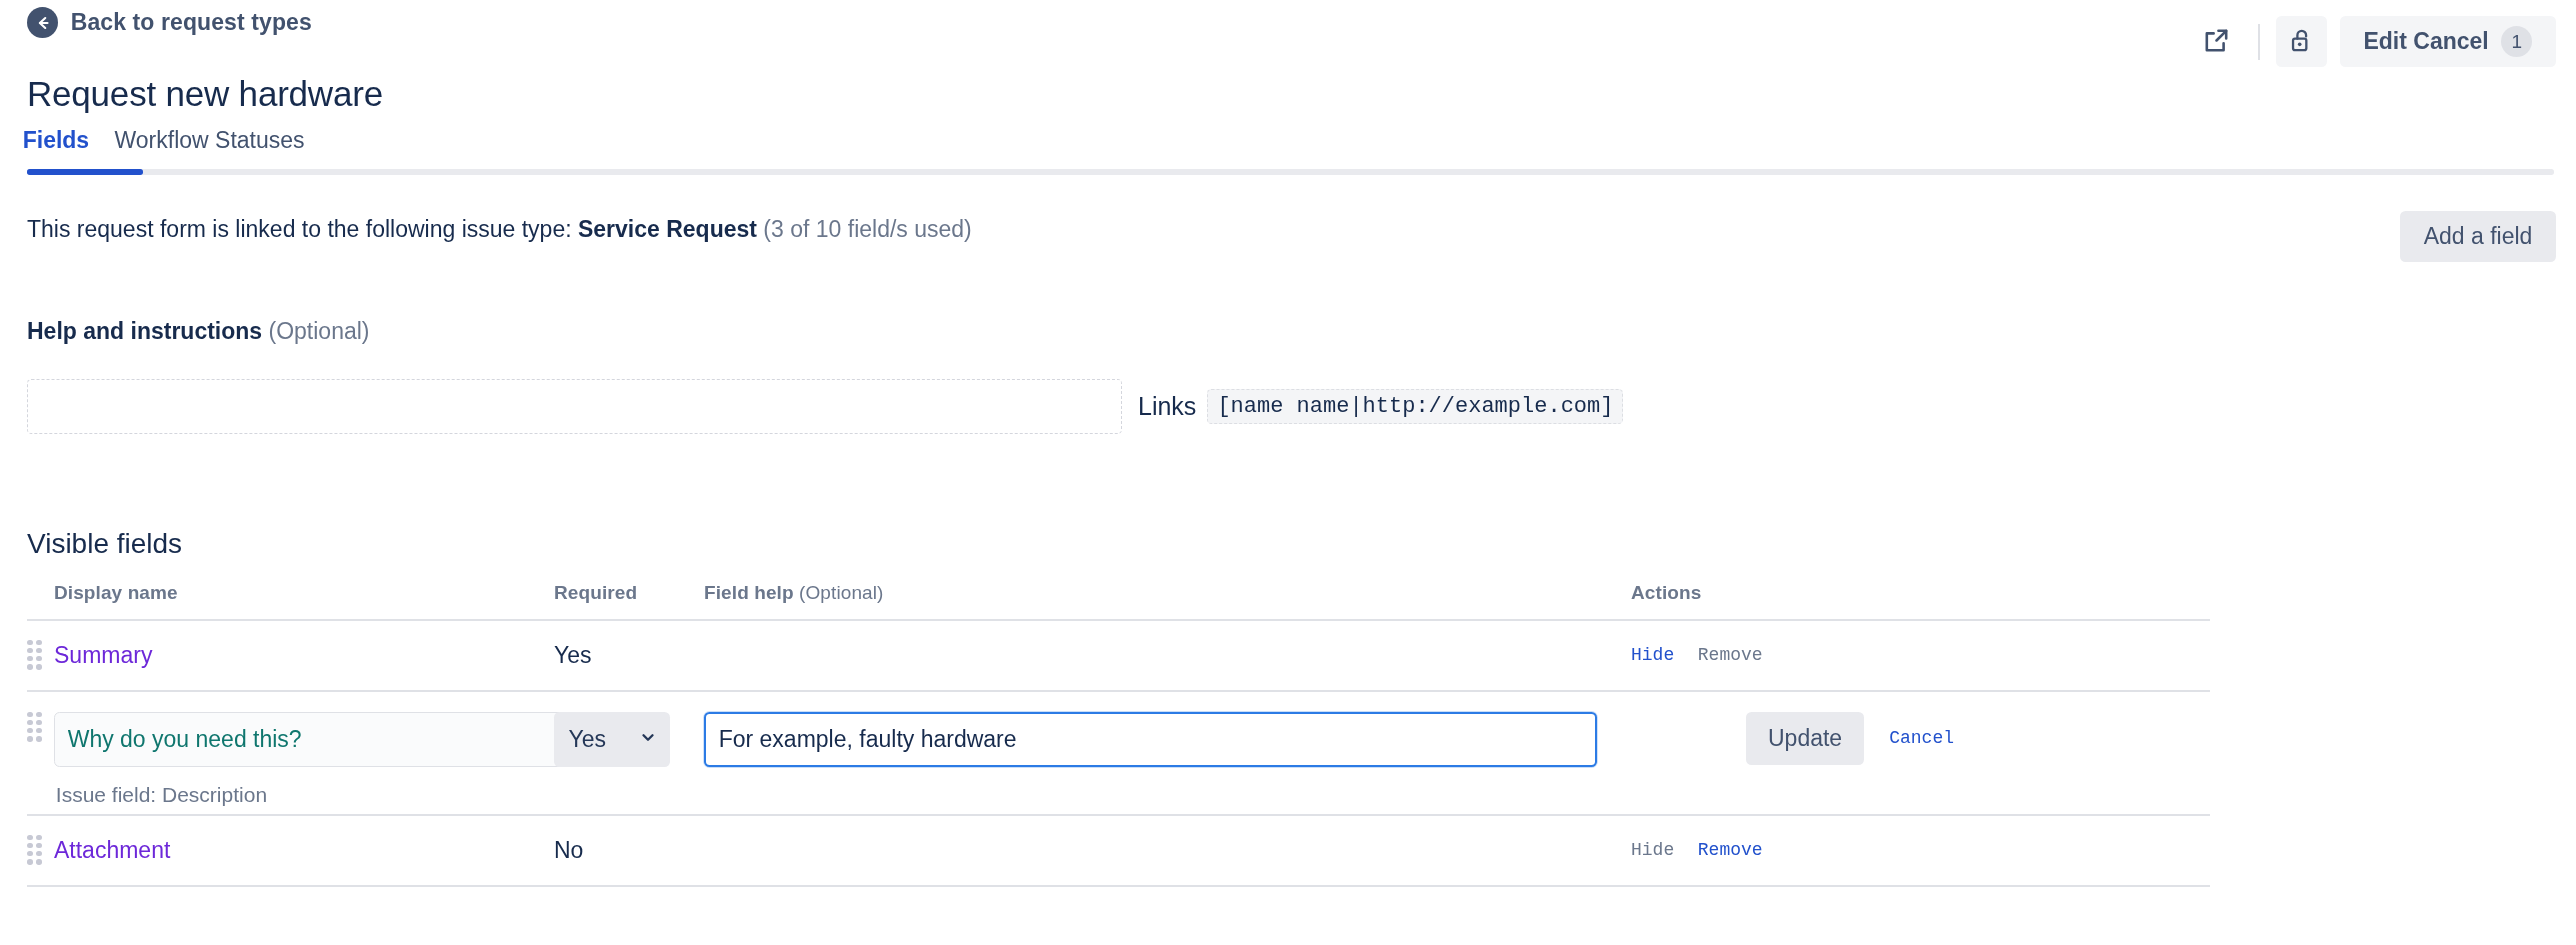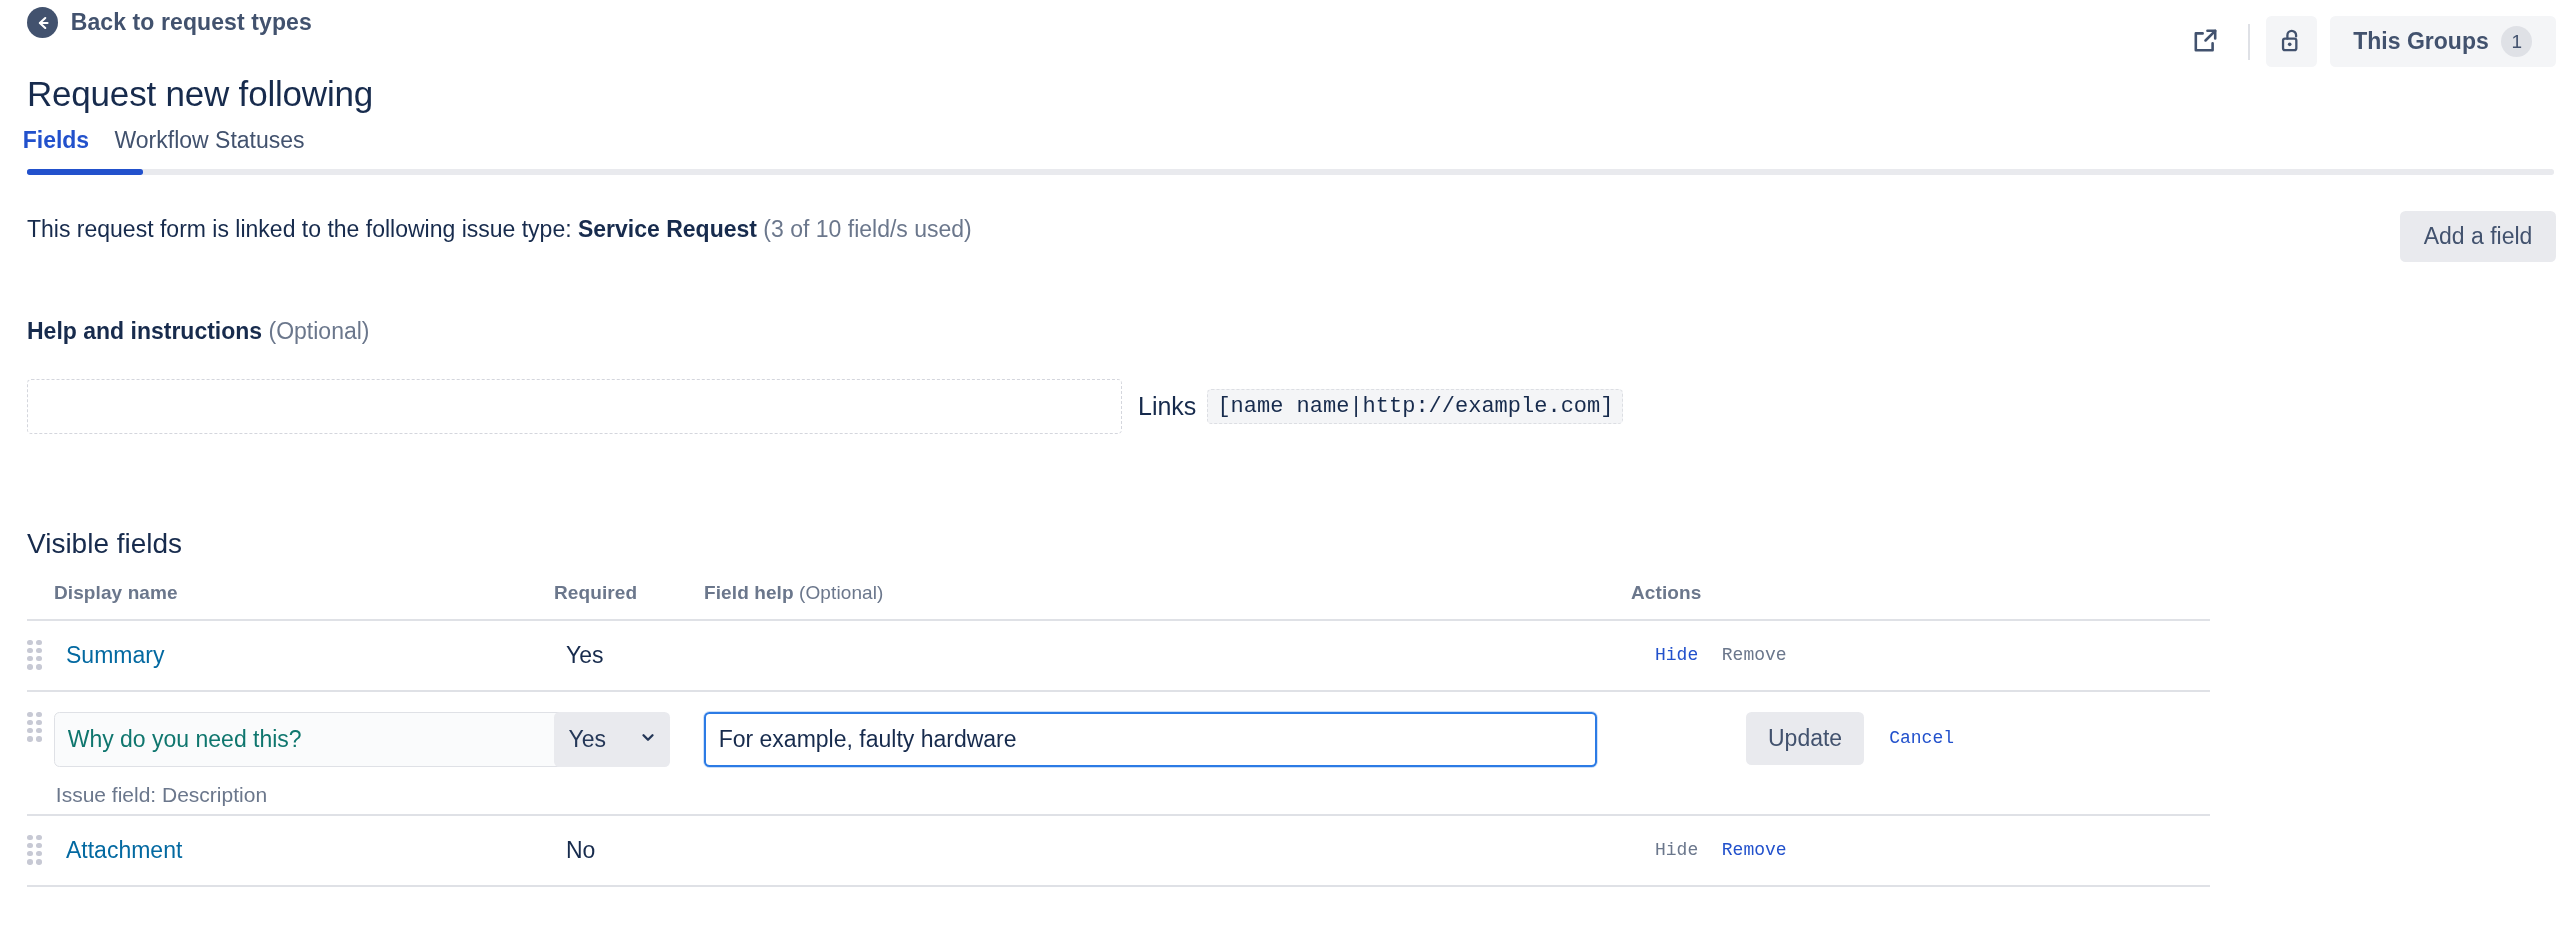--- a/index.html
+++ b/index.html
@@ -155,21 +155,21 @@
   .drag-handle {
     width: 14.5px; height: 31px; display: grid;
     grid-template-columns: 5.5px 5.5px; grid-template-rows: repeat(4, 5.5px);
     gap: 2.7px 3.6px; cursor: grab;
   }
   .drag-handle i {
     display: block; width: 5.5px; height: 5.5px; border-radius: 50%;
     background: #c7c9d4;
   }
 
-  .cell-text { font-size: 23px; color: #0369a1; margin-left: 12px; }
+  .cell-text { font-size: 23px; color: #6d28d9; }
   .cell-req  { font-size: 23px; color: #172b4d; }
 
   .actions { display: flex; align-items: center; gap: 23.6px; }
   .link-action {
     font-size: 18px; cursor: pointer; background: none; border: none;
     font-family: Liberation Mono, monospace; padding: 0;
   }
   .link-action.active { color: #2251cc; }
   .link-action.muted  { color: #6b778c; }
 
@@ -217,21 +217,21 @@
   <a class="back-link">
     <span class="back-circle">
       <svg width="18" height="18" viewBox="0 0 20 20" aria-hidden="true">
         <path d="M12.5 4.5 L6.5 10 L12.5 15.5" fill="none" stroke="#ffffff" stroke-width="2.4" stroke-linecap="round" stroke-linejoin="round"></path>
         <path d="M6.8 10 H15" fill="none" stroke="#ffffff" stroke-width="2.4" stroke-linecap="round"></path>
       </svg>
     </span>
     <span class="back-label">Back to request types</span>
   </a>
 
-  <h1 class="page-title">Request new following</h1>
+  <h1 class="page-title">Request new hardware</h1>
 
   <div class="header-actions">
     <button class="icon-btn">
       <span>
         <svg width="31" height="31" viewBox="0 0 24 24" aria-hidden="true">
           <path d="M13.5 4.5 H19.5 V10.5" fill="none" stroke="#42526e" stroke-width="2" stroke-linecap="round" stroke-linejoin="round"></path>
           <path d="M19.5 4.5 L12 12" fill="none" stroke="#42526e" stroke-width="2" stroke-linecap="round"></path>
           <path d="M17.5 14.2 V19.5 H4.5 V6.5 H9.8" fill="none" stroke="#42526e" stroke-width="2" stroke-linecap="round" stroke-linejoin="round"></path>
         </svg>
       </span>
@@ -240,21 +240,21 @@
     <button class="icon-btn filled">
       <span>
         <svg width="29" height="29" viewBox="0 0 24 24" aria-hidden="true">
           <rect x="5" y="10.5" width="11" height="9.5" rx="1.6" fill="none" stroke="#42526e" stroke-width="1.9"></rect>
           <path d="M8.6 10.5 V7.6 a3.6 3.6 0 0 1 7.2 0 V8.6" fill="none" stroke="#42526e" stroke-width="1.9" stroke-linecap="round"></path>
           <circle cx="10.5" cy="15.2" r="1.5" fill="#42526e"></circle>
         </svg>
       </span>
     </button>
     <button class="edit-groups-btn">
-      <span class="edit-groups-label">This Groups</span>
+      <span class="edit-groups-label">Edit Cancel</span>
       <span class="count-badge">1</span>
     </button>
   </div>
 
   <div class="tabs">
     <div class="tab-row">
       <button class="tab active">Fields</button>
       <button class="tab">Workflow Statuses</button>
     </div>
   </div>

